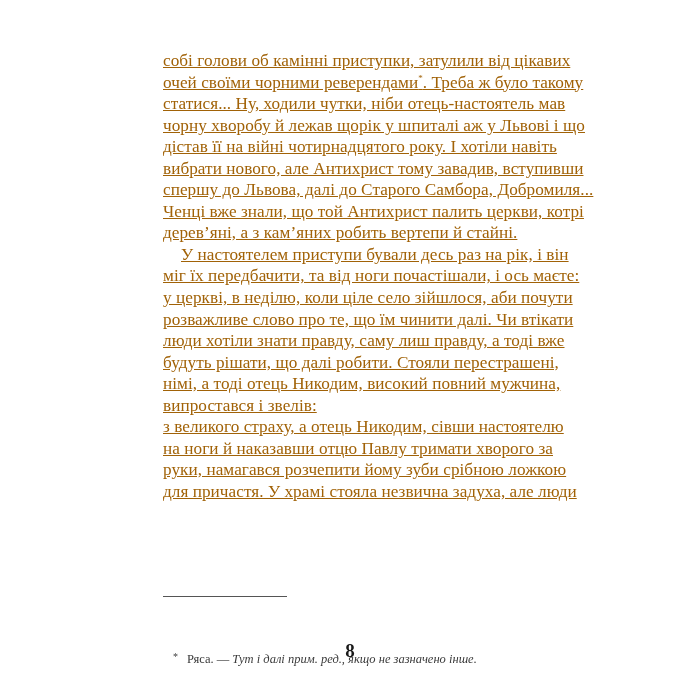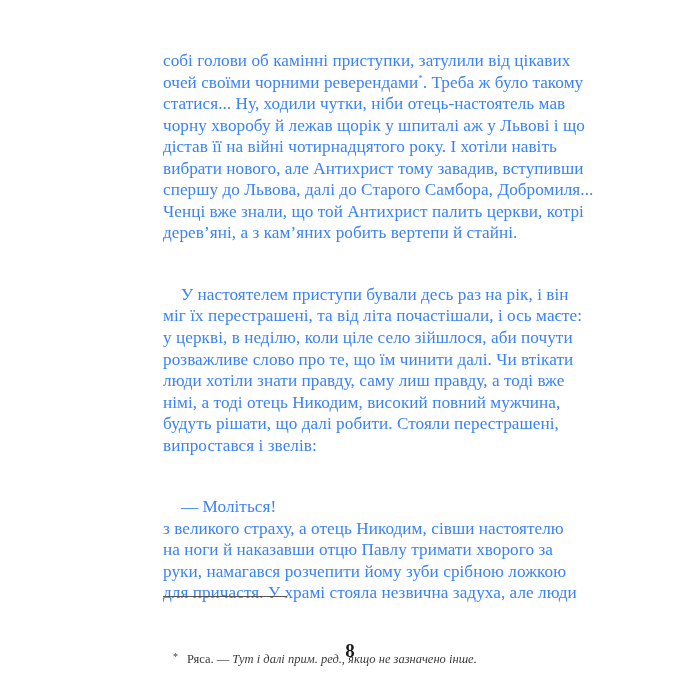--- a/index.html
+++ b/index.html
@@ -22,36 +22,36 @@
     background: #ffffff;
   }
   .text-block {
     position: absolute;
     left: 163px;
     top: 50px;
     width: 390px;
     font-family: "Liberation Serif", "DejaVu Serif", serif;
     font-size: 17.2px;
     line-height: 21.55px;
-    color: #3b82f6;
+    color: #a16207;
     letter-spacing: 0.05px;
+    text-decoration: underline;
   }
   .line {
     display: block;
     white-space: nowrap;
     text-align: justify;
     text-align-last: justify;
     height: 21.55px;
   }
   .line.last {
     text-align-last: left;
   }
   .line.indent {
     padding-left: 18px;
-    margin-top: 40px;
   }
   sup.fn-mark {
     font-size: 9px;
     vertical-align: 7px;
     line-height: 0;
   }
   .footnote-rule {
     position: absolute;
     left: 163px;
     top: 596px;
@@ -99,28 +99,27 @@
     <span class="line">собі голови об камінні приступки, затулили від цікавих</span>
     <span class="line"><span>очей своїми чорними реверендами</span><sup class="fn-mark">*</sup><span>. Треба ж було такому</span></span>
     <span class="line">статися... Ну, ходили чутки, ніби отець-настоятель мав</span>
     <span class="line">чорну хворобу й лежав щорік у шпиталі аж у Львові і що</span>
     <span class="line">дістав її на війні чотирнадцятого року. І хотіли навіть</span>
     <span class="line">вибрати нового, але Антихрист тому завадив, вступивши</span>
     <span class="line">спершу до Львова, далі до Старого Самбора, Добромиля...</span>
     <span class="line">Ченці вже знали, що той Антихрист палить церкви, котрі</span>
     <span class="line last">дерев’яні, а з кам’яних робить вертепи й стайні.</span>
     <span class="line indent">У настоятелем приступи бували десь раз на рік, і він</span>
-    <span class="line">міг їх перестрашені, та від літа почастішали, і ось маєте:</span>
+    <span class="line">міг їх передбачити, та від ноги почастішали, і ось маєте:</span>
     <span class="line">у церкві, в неділю, коли ціле село зійшлося, аби почути</span>
     <span class="line">розважливе слово про те, що їм чинити далі. Чи втікати</span>
     <span class="line">люди хотіли знати правду, саму лиш правду, а тоді вже</span>
+    <span class="line">будуть рішати, що далі робити. Стояли перестрашені,</span>
     <span class="line">німі, а тоді отець Никодим, високий повний мужчина,</span>
-    <span class="line">будуть рішати, що далі робити. Стояли перестрашені,</span>
     <span class="line last">випростався і звелів:</span>
-    <span class="line last indent">— Моліться!</span>
     <span class="line">з великого страху, а отець Никодим, сівши настоятелю</span>
     <span class="line">на ноги й наказавши отцю Павлу тримати хворого за</span>
     <span class="line">руки, намагався розчепити йому зуби срібною ложкою</span>
     <span class="line">для причастя. У храмі стояла незвична задуха, але люди</span>
   </div>
 
   <div class="footnote-rule"></div>
 
   <div class="footnote">
     <span class="fn-star">*</span><span class="fn-term">Ряса.</span><span class="fn-dash"> — </span><span class="fn-note">Тут і далі прим. ред., якщо не зазначено інше.</span>

